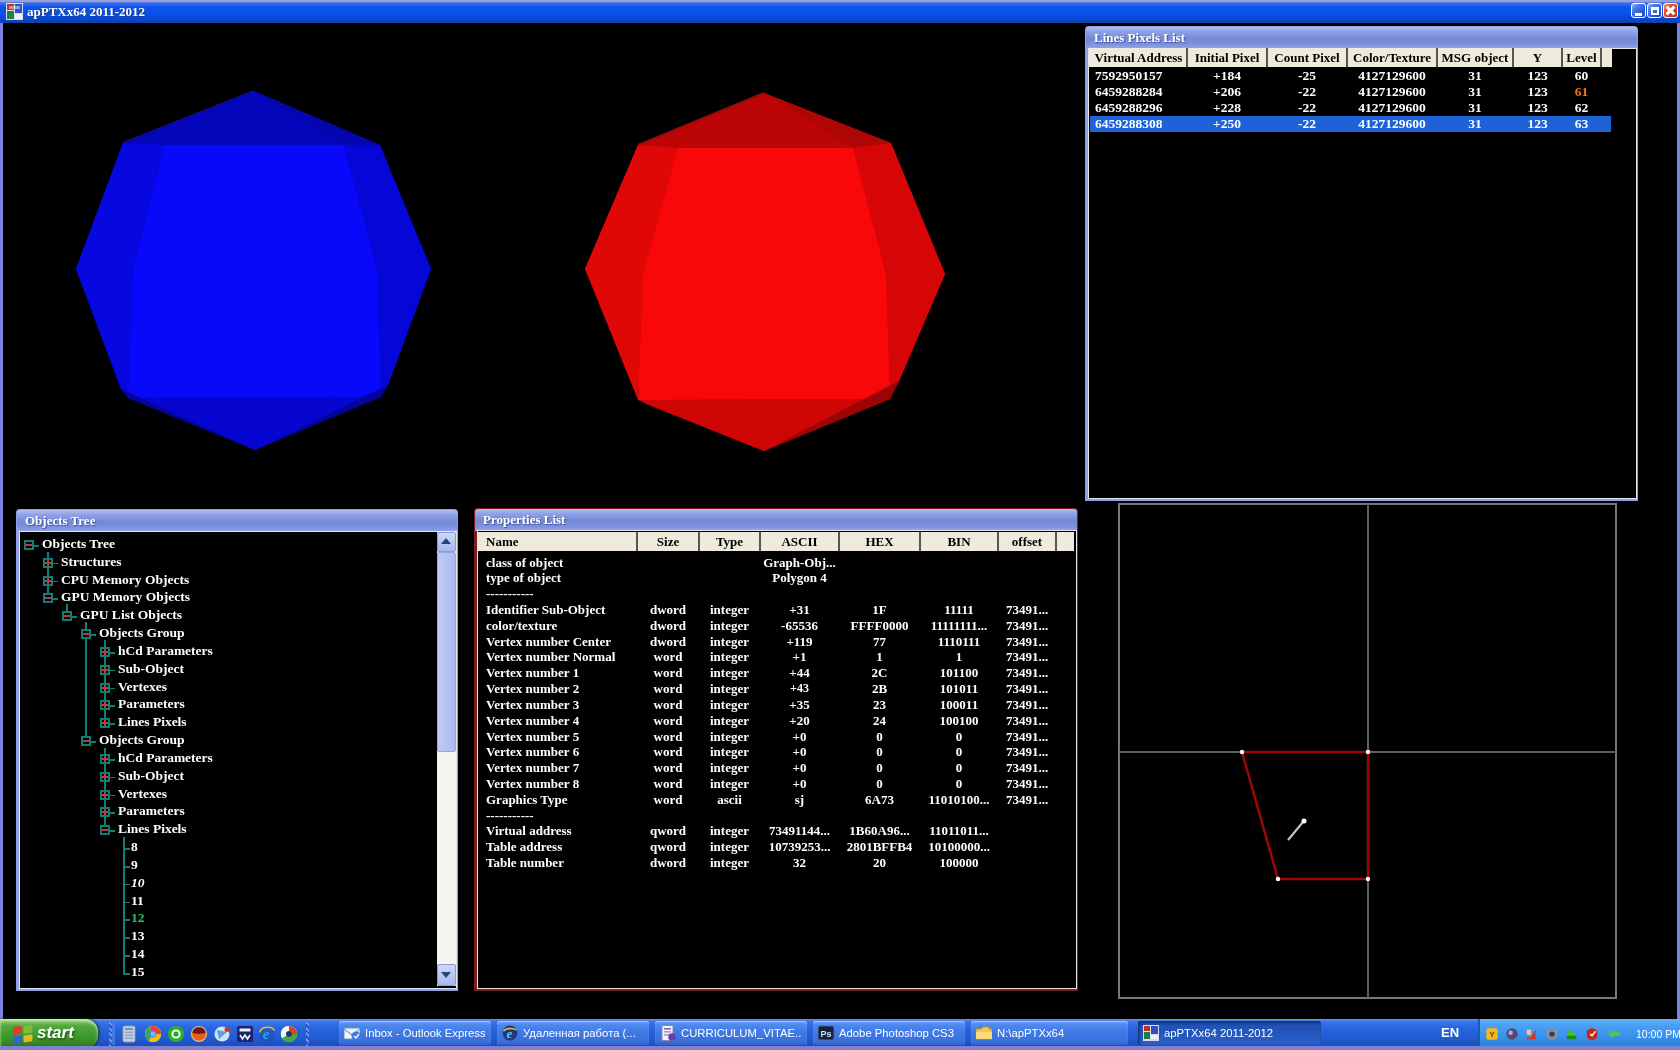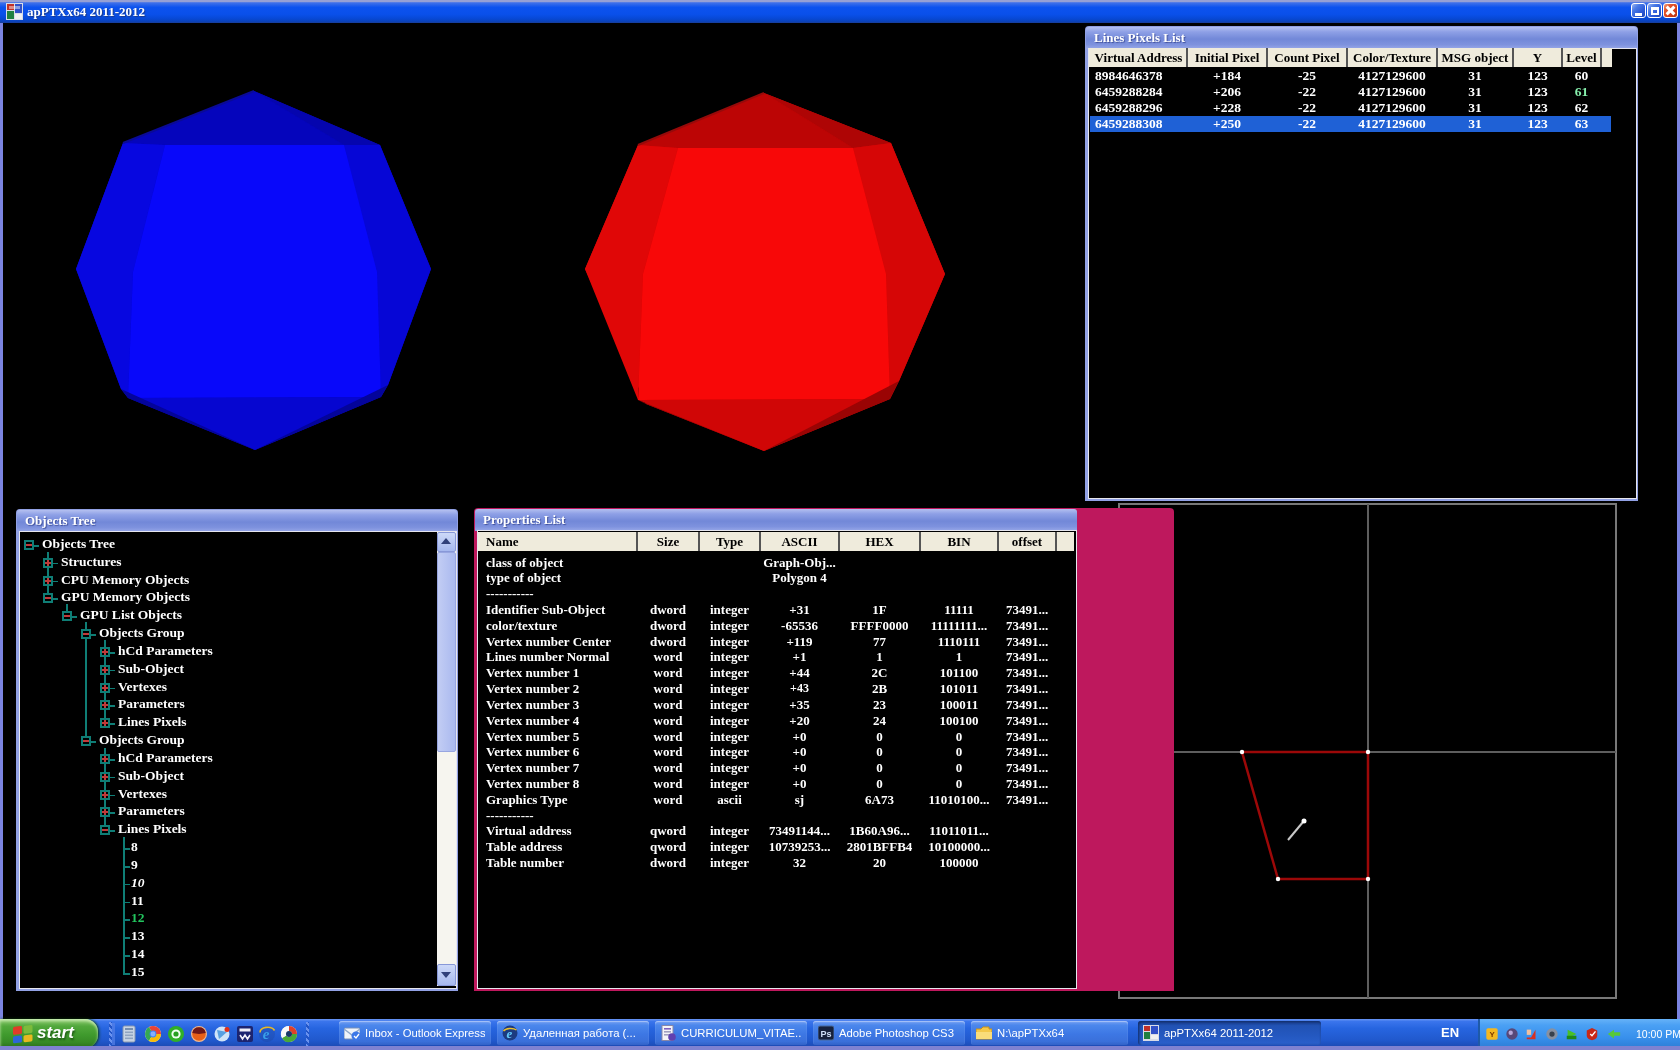--- a/index.html
+++ b/index.html
@@ -94,34 +94,34 @@
 <div class="abs" style="left:1346px;top:48px;width:2px;height:19px;background:#555;"></div>
 <div class="t ser cen" style="left:1392.0px;top:50px;font-size:13px;color:#000;">Color/Texture</div>
 <div class="abs" style="left:1436px;top:48px;width:2px;height:19px;background:#555;"></div>
 <div class="t ser cen" style="left:1475.0px;top:50px;font-size:13px;color:#000;">MSG object</div>
 <div class="abs" style="left:1512px;top:48px;width:2px;height:19px;background:#555;"></div>
 <div class="t ser cen" style="left:1537.5px;top:50px;font-size:13px;color:#000;">Y</div>
 <div class="abs" style="left:1561px;top:48px;width:2px;height:19px;background:#555;"></div>
 <div class="t ser cen" style="left:1581.5px;top:50px;font-size:13px;color:#000;">Level</div>
 <div class="abs" style="left:1600px;top:48px;width:2px;height:19px;background:#555;"></div>
 <div class="abs" style="left:1090px;top:115.8px;width:521px;height:16.2px;background:#1f61d6;"></div>
-<div class="t ser" style="left:1095px;top:67.5px;font-size:13.5px;color:#fff;">8984646378</div>
+<div class="t ser" style="left:1095px;top:67.5px;font-size:13.5px;color:#fff;">7592950157</div>
 <div class="t ser cen" style="left:1227.0px;top:67.5px;font-size:13.5px;color:#fff;">+184</div>
 <div class="t ser cen" style="left:1307.0px;top:67.5px;font-size:13.5px;color:#fff;">-25</div>
 <div class="t ser cen" style="left:1392.0px;top:67.5px;font-size:13.5px;color:#fff;">4127129600</div>
 <div class="t ser cen" style="left:1475.0px;top:67.5px;font-size:13.5px;color:#fff;">31</div>
 <div class="t ser cen" style="left:1537.5px;top:67.5px;font-size:13.5px;color:#fff;">123</div>
 <div class="t ser cen" style="left:1581.5px;top:67.5px;font-size:13.5px;color:#fff;">60</div>
 <div class="t ser" style="left:1095px;top:83.6px;font-size:13.5px;color:#fff;">6459288284</div>
 <div class="t ser cen" style="left:1227.0px;top:83.6px;font-size:13.5px;color:#fff;">+206</div>
 <div class="t ser cen" style="left:1307.0px;top:83.6px;font-size:13.5px;color:#fff;">-22</div>
 <div class="t ser cen" style="left:1392.0px;top:83.6px;font-size:13.5px;color:#fff;">4127129600</div>
 <div class="t ser cen" style="left:1475.0px;top:83.6px;font-size:13.5px;color:#fff;">31</div>
 <div class="t ser cen" style="left:1537.5px;top:83.6px;font-size:13.5px;color:#fff;">123</div>
-<div class="t ser cen" style="left:1581.5px;top:83.6px;font-size:13.5px;color:#86efac;">61</div>
+<div class="t ser cen" style="left:1581.5px;top:83.6px;font-size:13.5px;color:#f97316;">61</div>
 <div class="t ser" style="left:1095px;top:99.7px;font-size:13.5px;color:#fff;">6459288296</div>
 <div class="t ser cen" style="left:1227.0px;top:99.7px;font-size:13.5px;color:#fff;">+228</div>
 <div class="t ser cen" style="left:1307.0px;top:99.7px;font-size:13.5px;color:#fff;">-22</div>
 <div class="t ser cen" style="left:1392.0px;top:99.7px;font-size:13.5px;color:#fff;">4127129600</div>
 <div class="t ser cen" style="left:1475.0px;top:99.7px;font-size:13.5px;color:#fff;">31</div>
 <div class="t ser cen" style="left:1537.5px;top:99.7px;font-size:13.5px;color:#fff;">123</div>
 <div class="t ser cen" style="left:1581.5px;top:99.7px;font-size:13.5px;color:#fff;">62</div>
 <div class="t ser" style="left:1095px;top:115.8px;font-size:13.5px;color:#fff;">6459288308</div>
 <div class="t ser cen" style="left:1227.0px;top:115.8px;font-size:13.5px;color:#fff;">+250</div>
 <div class="t ser cen" style="left:1307.0px;top:115.8px;font-size:13.5px;color:#fff;">-22</div>
@@ -236,21 +236,21 @@
 <div class="abs" style="left:123px;top:972.92px;width:7px;height:1.6px;background:#0f7e76;"></div>
 <div class="t ser" style="left:131px;top:963.92px;font-size:13.5px;color:#fff;">15</div>
 
 <div class="abs" style="left:437px;top:532px;width:19px;height:454px;background:#f6f5ef;"></div>
 <div class="abs" style="left:437px;top:532px;width:19px;height:20px;background:linear-gradient(180deg,#cdd9f8,#a6b8ee);border:1px solid #8898d8;box-sizing:border-box;border-radius:2px;"></div>
 <div class="abs" style="left:441px;top:538px;width:0;height:0;border-left:5px solid transparent;border-right:5px solid transparent;border-bottom:6px solid #30407a;"></div>
 <div class="abs" style="left:437px;top:552px;width:19px;height:200px;background:linear-gradient(90deg,#c2cdf4,#aab9ef);border:1px solid #98a6e0;box-sizing:border-box;border-radius:2px;"></div>
 <div class="abs" style="left:437px;top:964px;width:19px;height:22px;background:linear-gradient(180deg,#cdd9f8,#a6b8ee);border:1px solid #8898d8;box-sizing:border-box;border-radius:2px;"></div>
 <div class="abs" style="left:441px;top:972px;width:0;height:0;border-left:5px solid transparent;border-right:5px solid transparent;border-top:6px solid #30407a;"></div>
 
-<div class="abs" style="left:474px;top:508px;width:700px;height:483px;background:#be185d;border-radius:4px 4px 0 0;">
+<div class="abs" style="left:474px;top:508px;width:604px;height:483px;background:#7f1d1d;border-radius:4px 4px 0 0;">
     <div class="abs" style="left:1px;top:1px;width:602px;height:22px;border-radius:3px 3px 0 0;background:linear-gradient(180deg,#b4c0f0 0%,#8ea0e6 22%,#7288d8 55%,#7e92de 80%,#98a8e8 100%);"></div>
     <div class="t ser" style="left:9px;top:4px;font-size:13px;color:#fff;text-shadow:1px 1px 1px #40509a;">Properties List</div>
     <div class="abs" style="left:3px;top:22px;width:598px;height:457px;background:#000;border:1px solid #e6e6ee;"></div>
   </div>
 <div class="abs" style="left:478px;top:532px;width:596px;height:19px;background:#efebdc;"></div>
 <div class="t ser" style="left:486px;top:534px;font-size:13px;color:#000;">Name</div>
 <div class="abs" style="left:636px;top:532px;width:2px;height:19px;background:#555;"></div>
 <div class="t ser cen" style="left:668.0px;top:534px;font-size:13px;color:#000;">Size</div>
 <div class="abs" style="left:698px;top:532px;width:2px;height:19px;background:#555;"></div>
 <div class="t ser cen" style="left:729.5px;top:534px;font-size:13px;color:#000;">Type</div>
@@ -282,21 +282,21 @@
 <div class="t ser cen" style="left:879.5px;top:617.78px;font-size:13px;color:#fff;">FFFF0000</div>
 <div class="t ser cen" style="left:959.0px;top:617.78px;font-size:13px;color:#fff;">11111111...</div>
 <div class="t ser cen" style="left:1027.0px;top:617.78px;font-size:13px;color:#fff;">73491...</div>
 <div class="t ser" style="left:486px;top:633.6px;font-size:13px;color:#fff;">Vertex number Center</div>
 <div class="t ser cen" style="left:668.0px;top:633.6px;font-size:13px;color:#fff;">dword</div>
 <div class="t ser cen" style="left:729.5px;top:633.6px;font-size:13px;color:#fff;">integer</div>
 <div class="t ser cen" style="left:799.5px;top:633.6px;font-size:13px;color:#fff;">+119</div>
 <div class="t ser cen" style="left:879.5px;top:633.6px;font-size:13px;color:#fff;">77</div>
 <div class="t ser cen" style="left:959.0px;top:633.6px;font-size:13px;color:#fff;">1110111</div>
 <div class="t ser cen" style="left:1027.0px;top:633.6px;font-size:13px;color:#fff;">73491...</div>
-<div class="t ser" style="left:486px;top:649.42px;font-size:13px;color:#fff;">Lines number Normal</div>
+<div class="t ser" style="left:486px;top:649.42px;font-size:13px;color:#fff;">Vertex number Normal</div>
 <div class="t ser cen" style="left:668.0px;top:649.42px;font-size:13px;color:#fff;">word</div>
 <div class="t ser cen" style="left:729.5px;top:649.42px;font-size:13px;color:#fff;">integer</div>
 <div class="t ser cen" style="left:799.5px;top:649.42px;font-size:13px;color:#fff;">+1</div>
 <div class="t ser cen" style="left:879.5px;top:649.42px;font-size:13px;color:#fff;">1</div>
 <div class="t ser cen" style="left:959.0px;top:649.42px;font-size:13px;color:#fff;">1</div>
 <div class="t ser cen" style="left:1027.0px;top:649.42px;font-size:13px;color:#fff;">73491...</div>
 <div class="t ser" style="left:486px;top:665.24px;font-size:13px;color:#fff;">Vertex number 1</div>
 <div class="t ser cen" style="left:668.0px;top:665.24px;font-size:13px;color:#fff;">word</div>
 <div class="t ser cen" style="left:729.5px;top:665.24px;font-size:13px;color:#fff;">integer</div>
 <div class="t ser cen" style="left:799.5px;top:665.24px;font-size:13px;color:#fff;">+44</div>

